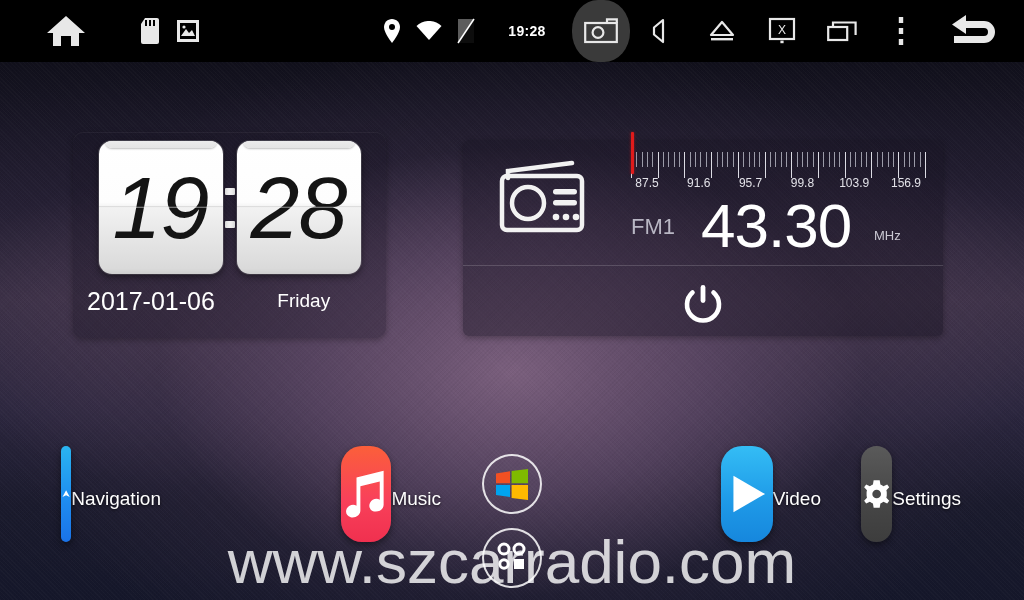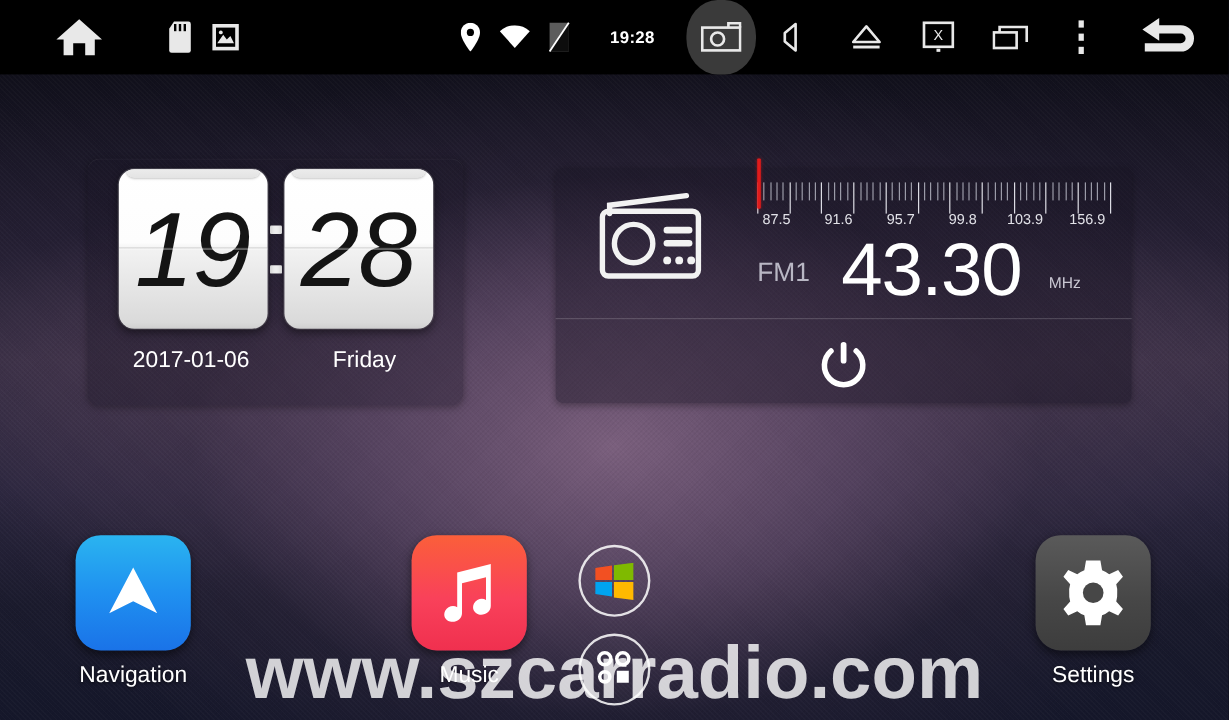--- a/index.html
+++ b/index.html
@@ -90,21 +90,21 @@
   }
   .flip-colon {
     width:14px; display:flex; flex-direction:column; justify-content:center;
     align-items:center; gap:26px; margin-top:9px; height:133px;
   }
   .flip-colon i { display:block; width:10px; height:7px; background:#f4f4f4; border-radius:1px; }
   .clock-meta {
     position:absolute; left:0; top:152px; width:313px; height:34px;
     display:flex; align-items:center;
   }
-  .clock-date { flex:1; text-align:center; color:#fff; font-size:19px; padding-left:14px; }
+  .clock-date { flex:1; color:#fff; font-size:25px; padding-left:14px; }
   .clock-day  { flex:1; text-align:center; color:#fff; font-size:19px; padding-right:10px;}
 
   #radio-widget {
     position:absolute; left:463px; top:140px; width:480px; height:196px;
     background:linear-gradient(180deg, rgba(20,16,30,0.30) 0%, rgba(16,13,26,0.40) 100%);
     border-radius:6px;
     box-shadow:0 2px 6px rgba(0,0,0,0.30);
     z-index:10;
     text-align:center;
   }
@@ -137,21 +137,21 @@
   .radio-divider { position:absolute; left:0; right:0; top:125px; height:1px; background:rgba(255,255,255,0.16); }
   .radio-power { position:absolute; left:0; right:0; top:132px; height:64px; display:flex; align-items:center; justify-content:center; }
 
   
   #dock {
     position:absolute; left:0; bottom:0; width:1024px; height:160px;
     z-index:15;
   }
   .app {
     position:absolute; width:100px; top:6px;
-    display:flex; flex-direction:column; align-items:center;
+    display:flex; flex-direction:row; align-items:center;
   }
   .app-tile {
     width:96px; height:96px; border-radius:21px;
     display:flex; align-items:center; justify-content:center;
     box-shadow:0 3px 7px rgba(0,0,0,0.45);
     position:relative; overflow:hidden;
   }
   .app-label {
     margin-top:10px; color:#ffffff; font-size:19px; white-space:nowrap;
     text-shadow:0 1px 3px rgba(0,0,0,0.7);
@@ -167,21 +167,21 @@
     position:absolute; width:60px; height:60px; border-radius:50%;
     border:2px solid rgba(255,255,255,0.85);
     display:flex; align-items:center; justify-content:center;
     background:rgba(255,255,255,0.02);
   }
 
   
   #watermark {
     position:absolute; left:0; bottom:3px; width:1024px;
     text-align:center;
-    font-size:62px; font-weight:700;
+    font-size:62px; font-weight:400;
     color:rgba(255,255,255,0.80);
     letter-spacing:0px;
     z-index:30; pointer-events:none;
     white-space:nowrap;
   }
 </style>
 </head>
 <body>
 
 <div id="wallpaper">
@@ -489,20 +489,28 @@
   <div class="app" style="left:341px">
     <div class="app-tile tile-music">
       <svg width="52" height="56" viewBox="0 0 52 56">
         <path d="M44 4 L16 11 L16 40 C13 38 8 39 6 43 C4 47 6 51 10 52 C15 53 20 50 20 45 L20 20 L40 15 L40 34 C37 32 32 33 30 37 C28 41 30 45 34 46 C39 47 44 44 44 39 Z" fill="#ffffff"></path>
       </svg>
     </div>
     <div class="app-label">Music</div>
   </div>
 
 
+  <div class="app" style="left:721px">
+    <div class="app-tile tile-video">
+      <svg width="54" height="54" viewBox="0 0 54 54">
+        <path d="M13 8 L46 27 L13 46 Z" fill="#ffffff"></path>
+      </svg>
+    </div>
+    <div class="app-label">Video</div>
+  </div>
 
   <div class="app" style="left:861px">
     <div class="app-tile tile-set">
       <svg width="62" height="62" viewBox="0 0 62 62">
         <path d="M31 4 L37 4 L38.4 12.2 A19.5 19.5 0 0 1 44.3 15.6 L51.8 12 L55.8 17.6 L50.2 23.8 A19.5 19.5 0 0 1 51 31 A19.5 19.5 0 0 1 50.2 38.2 L55.8 44.4 L51.8 50 L44.3 46.4 A19.5 19.5 0 0 1 38.4 49.8 L37 58 L31 58 L25 58 L23.6 49.8 A19.5 19.5 0 0 1 17.7 46.4 L10.2 50 L6.2 44.4 L11.8 38.2 A19.5 19.5 0 0 1 11 31 A19.5 19.5 0 0 1 11.8 23.8 L6.2 17.6 L10.2 12 L17.7 15.6 A19.5 19.5 0 0 1 23.6 12.2 L25 4 Z" fill="#ffffff"></path>
         <circle cx="31" cy="31" r="8.6" fill="#474747"></circle>
       </svg>
     </div>
     <div class="app-label">Settings</div>
   </div>

